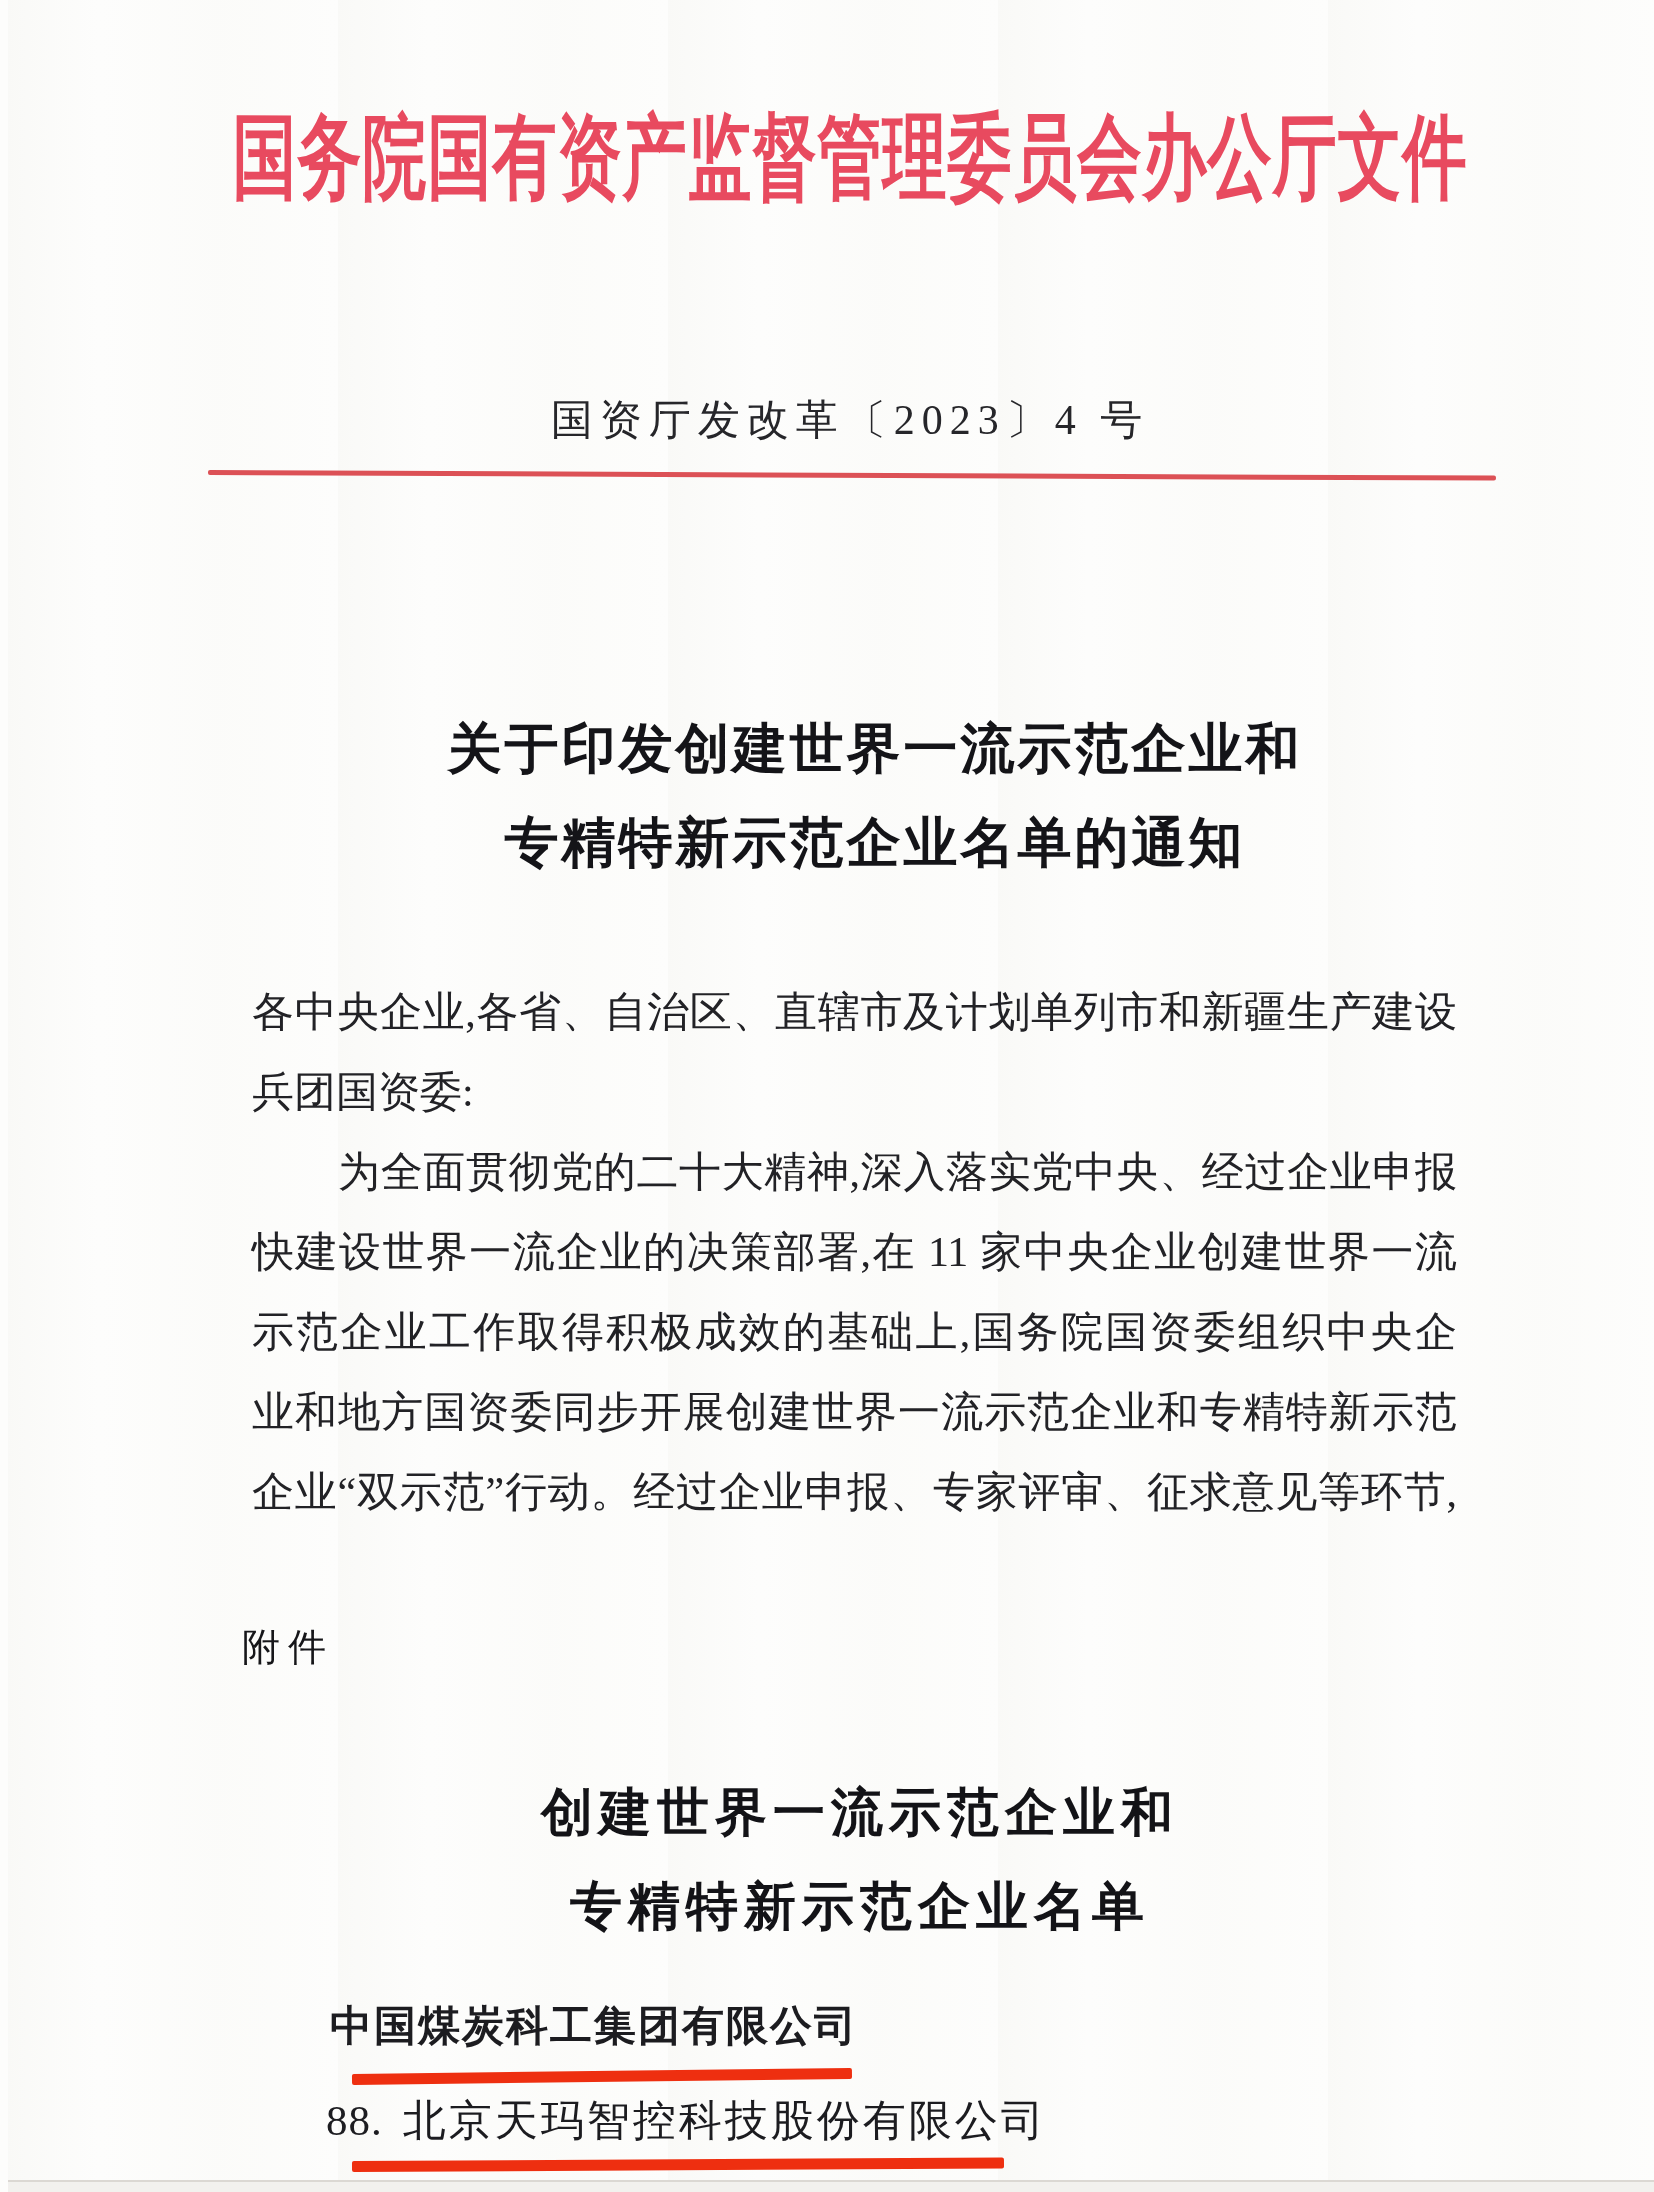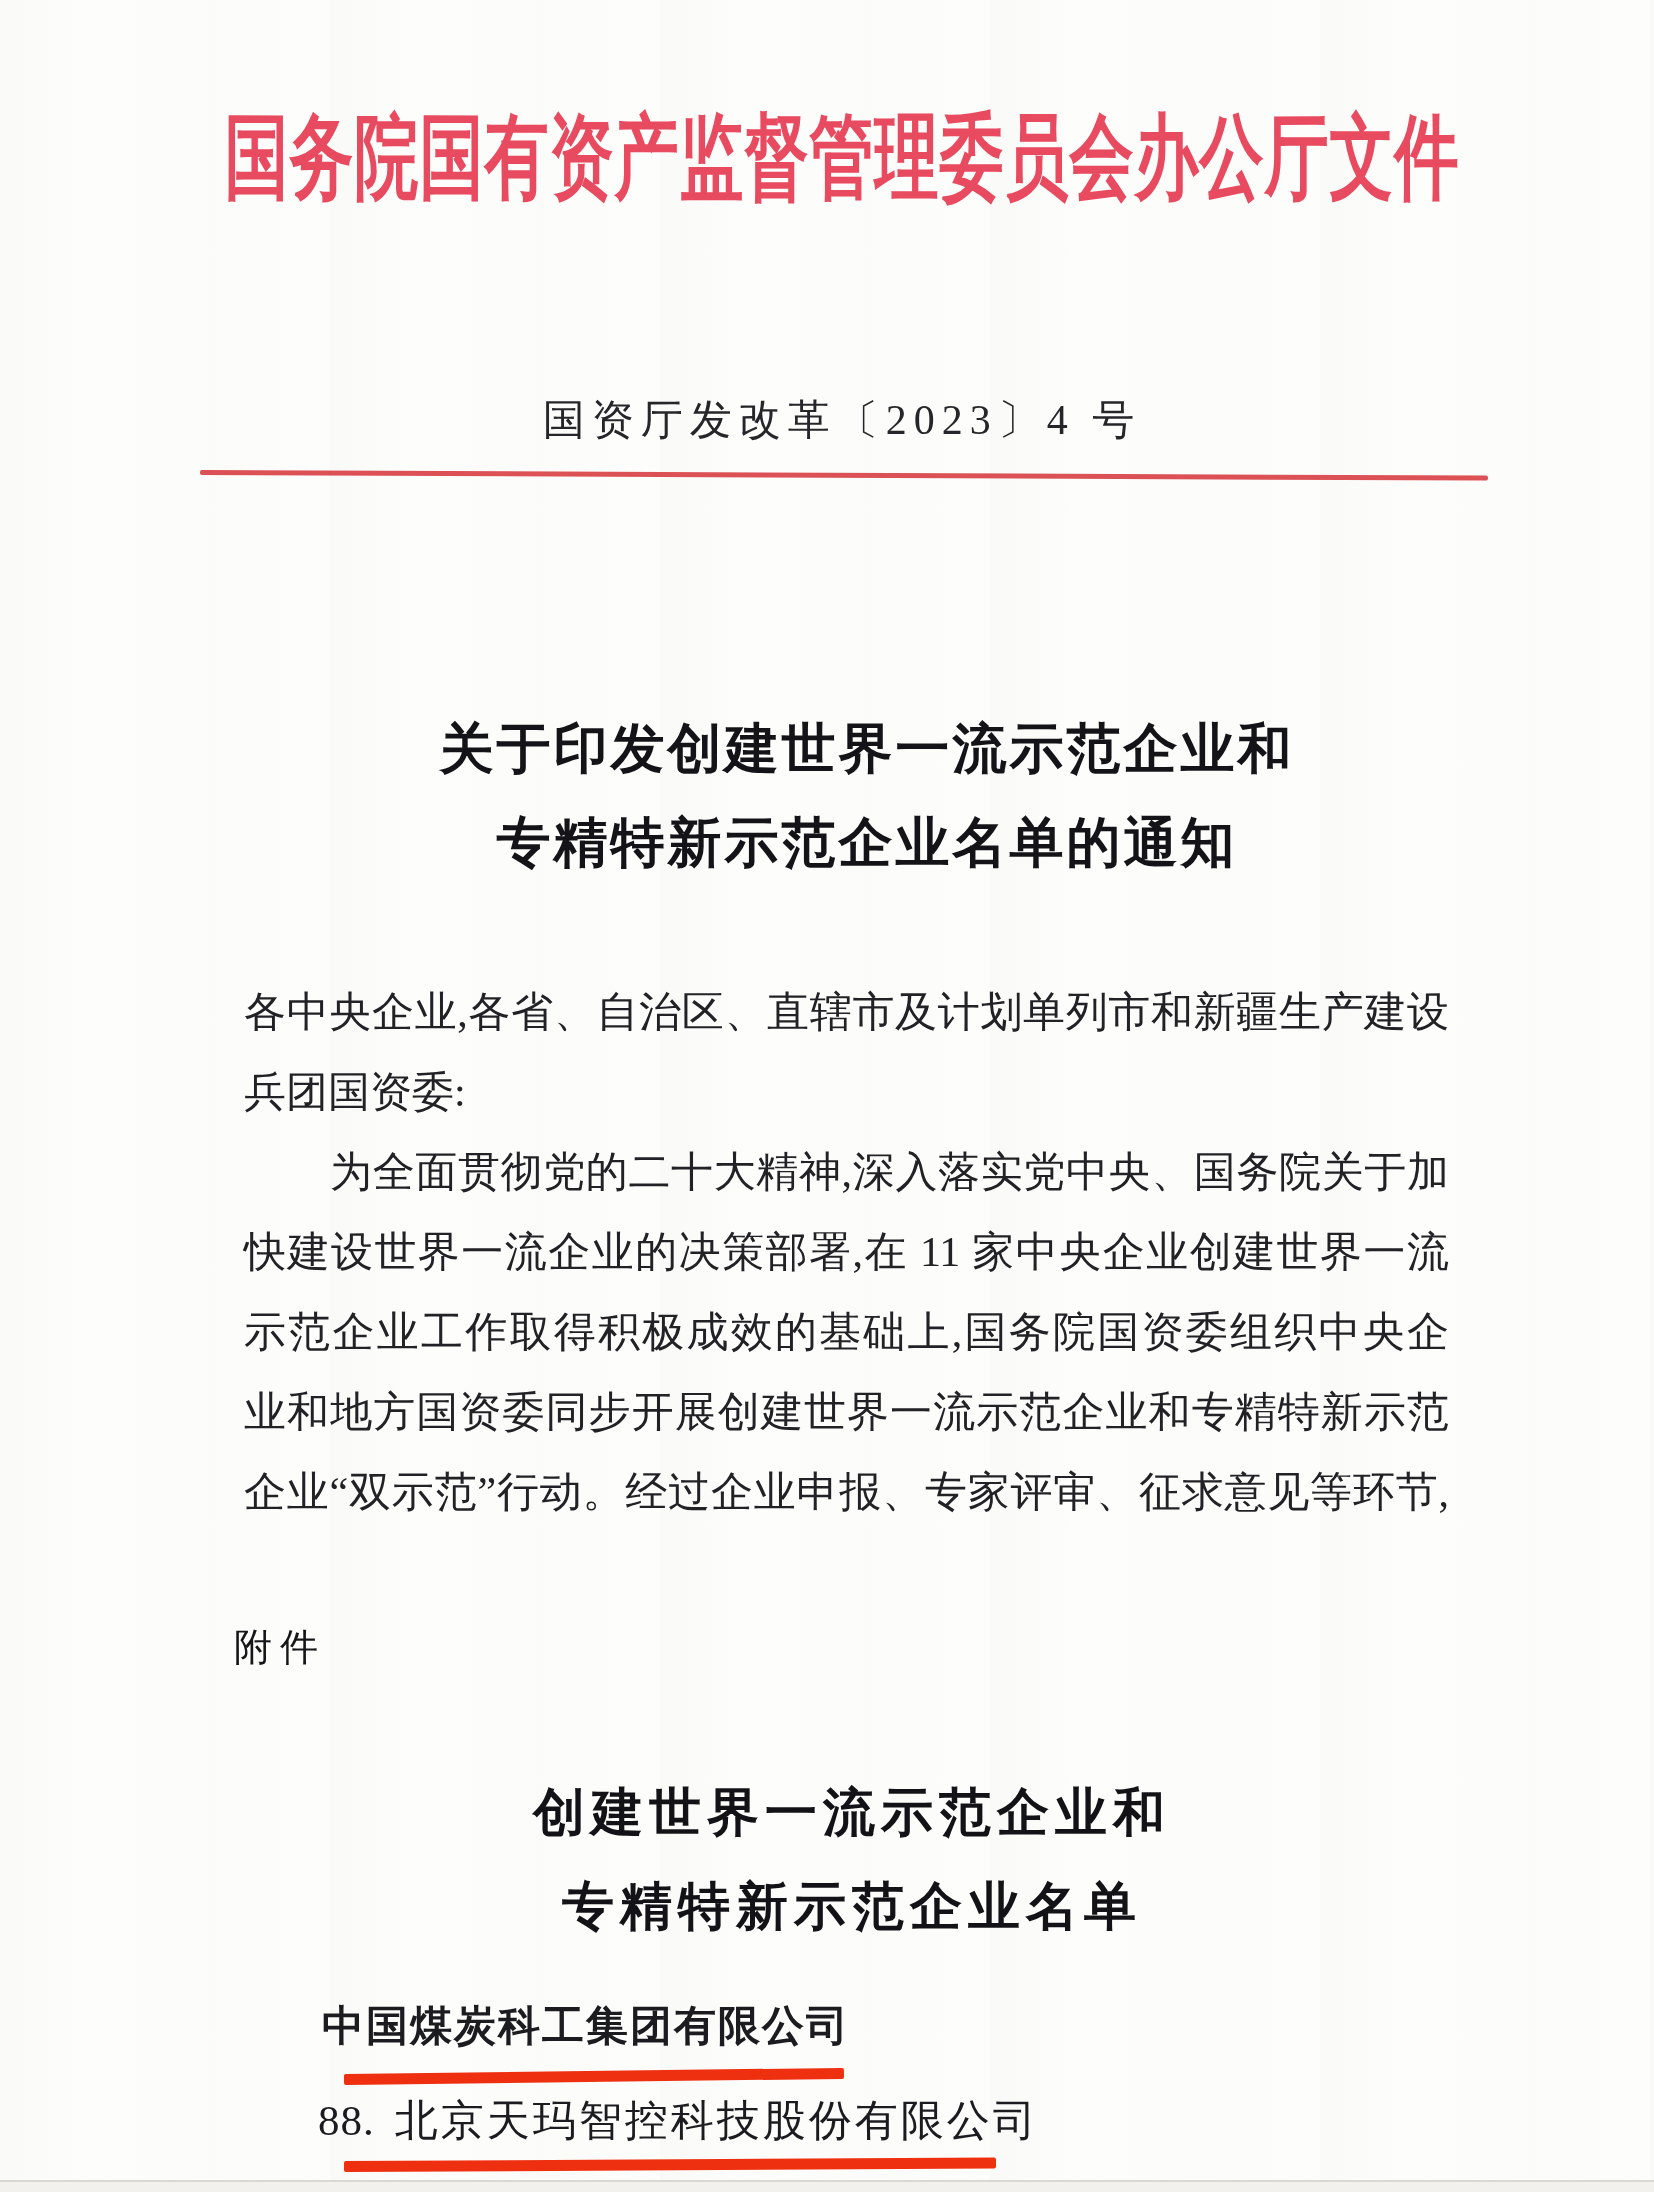--- a/index.html
+++ b/index.html
@@ -15,20 +15,21 @@
     overflow:hidden;position:relative;
     font-family:"Liberation Serif","DejaVu Serif",serif;
     color:var(--ink);
   }
   .page{
     position:absolute;inset:0;
     background:
       repeating-linear-gradient(90deg,
         rgba(246,246,243,.55) 0px, rgba(255,255,255,0) 90px,
         rgba(249,249,246,.45) 210px, rgba(255,255,255,0) 330px);
+    margin-left: 8px;
   }
   
   .org-header{
     position:absolute;top:112px;left:30px;width:1624px;
     text-align:center;
     font-size:64px;font-weight:bold;line-height:64px;
     letter-spacing:1px;
     color:var(--header-red);
     transform:scaleY(1.45);transform-origin:top center;
   }
@@ -115,21 +116,21 @@
   <div class="red-rule"></div>
 
   <div class="notice-title">
     <div>关于印发创建世界一流示范企业和</div>
     <div>专精特新示范企业名单的通知</div>
   </div>
 
   <div class="body-block">
     <div class="body-line">各中央企业,各省、自治区、直辖市及计划单列市和新疆生产建设</div>
     <div class="body-line plain">兵团国资委:</div>
-    <div class="body-line indent">为全面贯彻党的二十大精神,深入落实党中央、国务院关于加</div>
+    <div class="body-line indent">为全面贯彻党的二十大精神,深入落实党中央、经过企业申报</div>
     <div class="body-line">快建设世界一流企业的决策部署,在 11 家中央企业创建世界一流</div>
     <div class="body-line">示范企业工作取得积极成效的基础上,国务院国资委组织中央企</div>
     <div class="body-line">业和地方国资委同步开展创建世界一流示范企业和专精特新示范</div>
     <div class="body-line">企业“双示范”行动。经过企业申报、专家评审、征求意见等环节,</div>
   </div>
 
   <div class="attachment-label">附件</div>
 
   <div class="attachment-title">
     <div>创建世界一流示范企业和</div>

